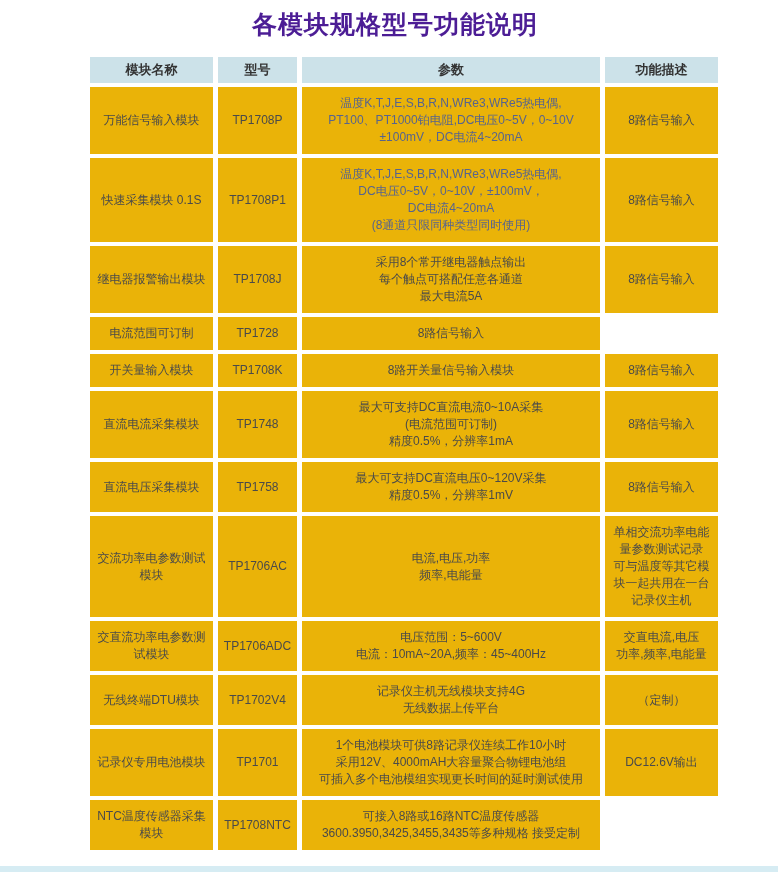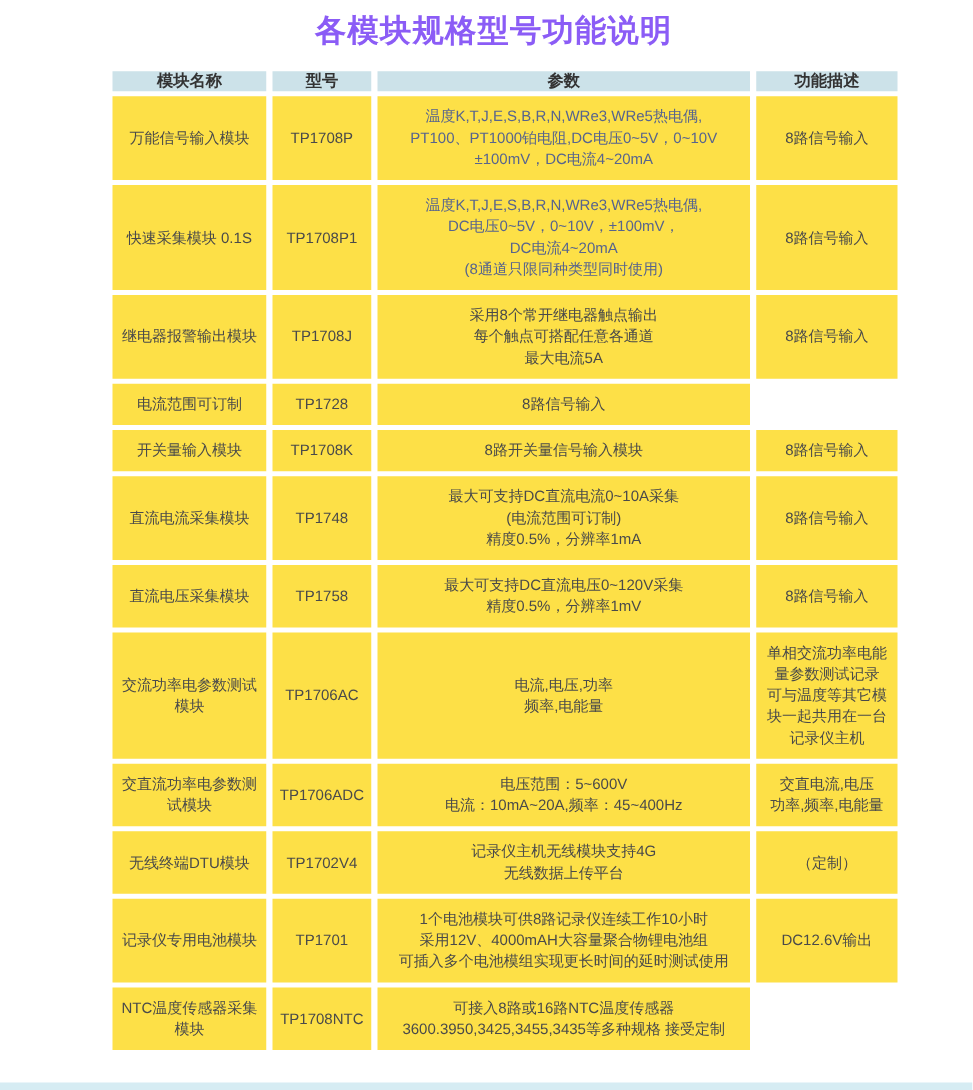--- a/index.html
+++ b/index.html
@@ -8,54 +8,54 @@
     width: 778px;
     height: 872px;
     position: relative;
     font-family: "Liberation Sans", "DejaVu Sans", sans-serif;
     overflow: hidden;
   }
   .page-title {
     text-align: center;
     font-size: 25px;
     font-weight: bold;
-    color: #8b5cf6;
+    color: #4c1d95;
     padding-top: 8px;
     letter-spacing: 1px;
     margin-left: 12px;
   }
   .spec-table {
     position: absolute;
     left: 90px;
     top: 57px;
     width: 628px;
   }
   .trow {
     display: grid;
     grid-template-columns: 123px 79px 298px 113px;
     column-gap: 5px;
   }
   .thead .cell {
     background: #cce2e9;
-    height: 16px;
+    height: 26px;
     font-size: 13px;
     font-weight: bold;
     color: #333333;
     display: flex;
     align-items: center;
     justify-content: center;
   }
   .tbody {
     display: flex;
     flex-direction: column;
     row-gap: 4px;
     margin-top: 4px;
   }
   .tbody .cell {
-    background: #fde047;
+    background: #eab308;
     color: #4a4a4a;
     font-size: 12px;
     line-height: 17px;
     display: flex;
     flex-direction: column;
     align-items: center;
     justify-content: center;
     text-align: center;
     padding: 8px 4px;
   }

